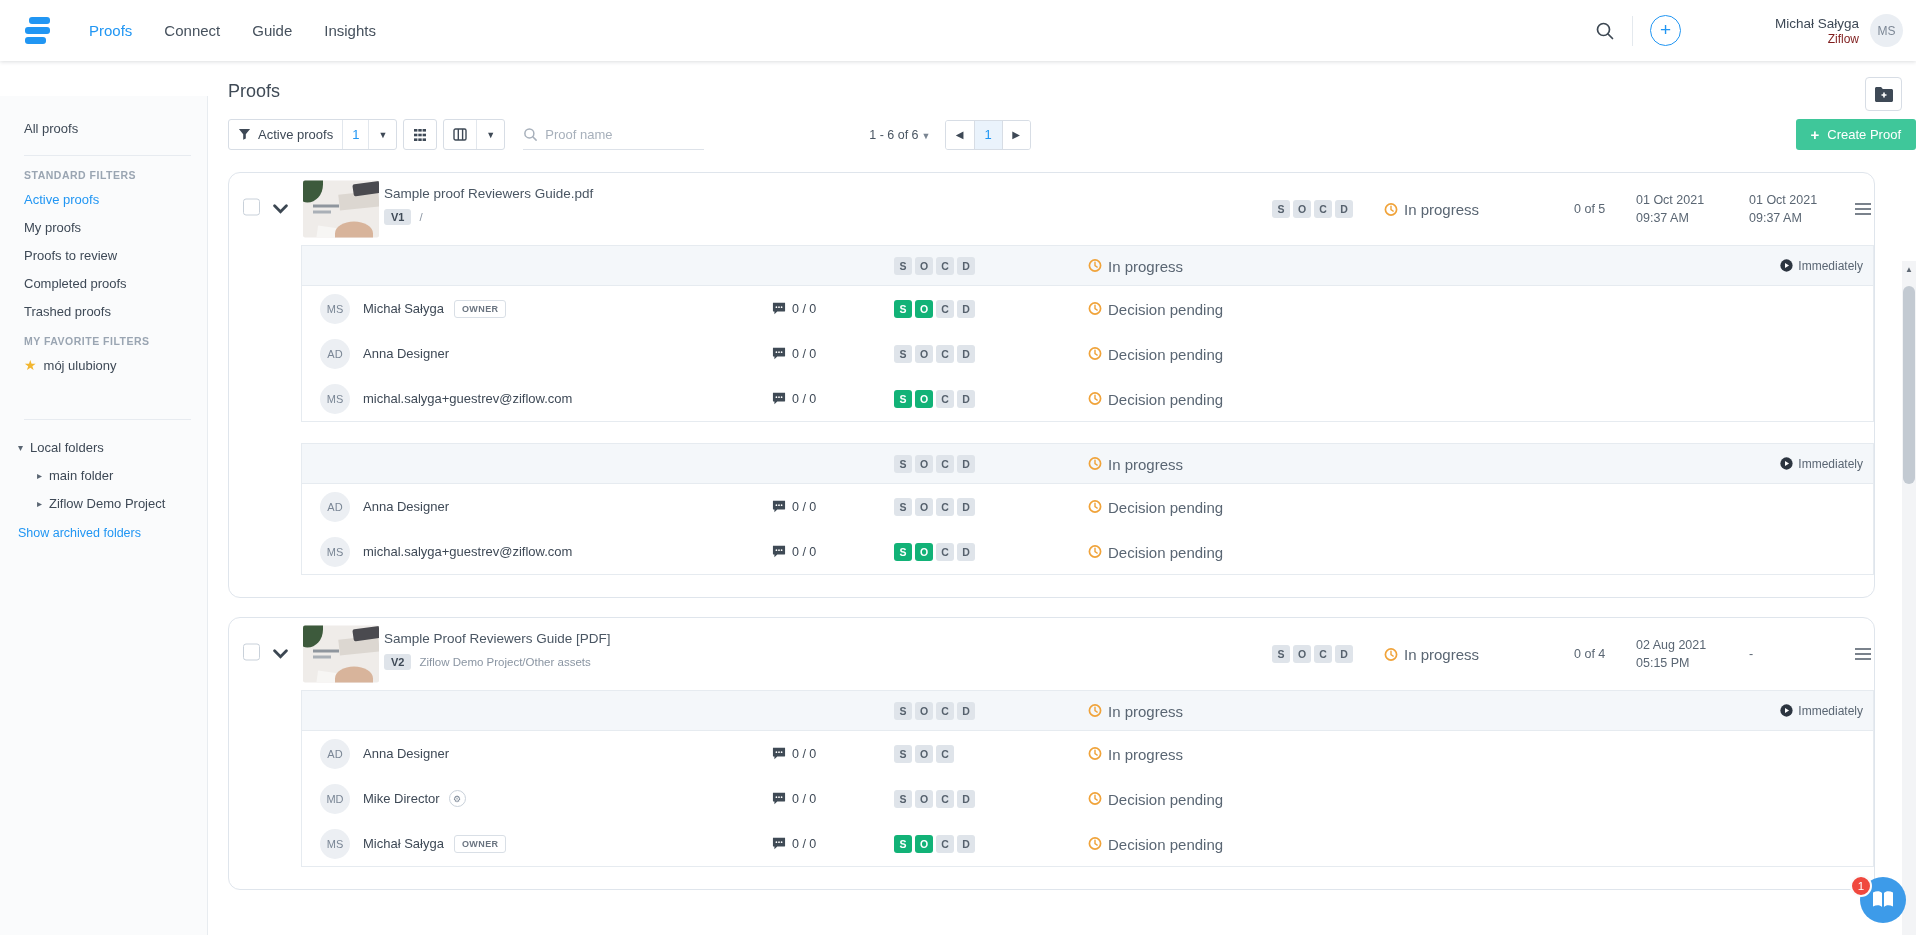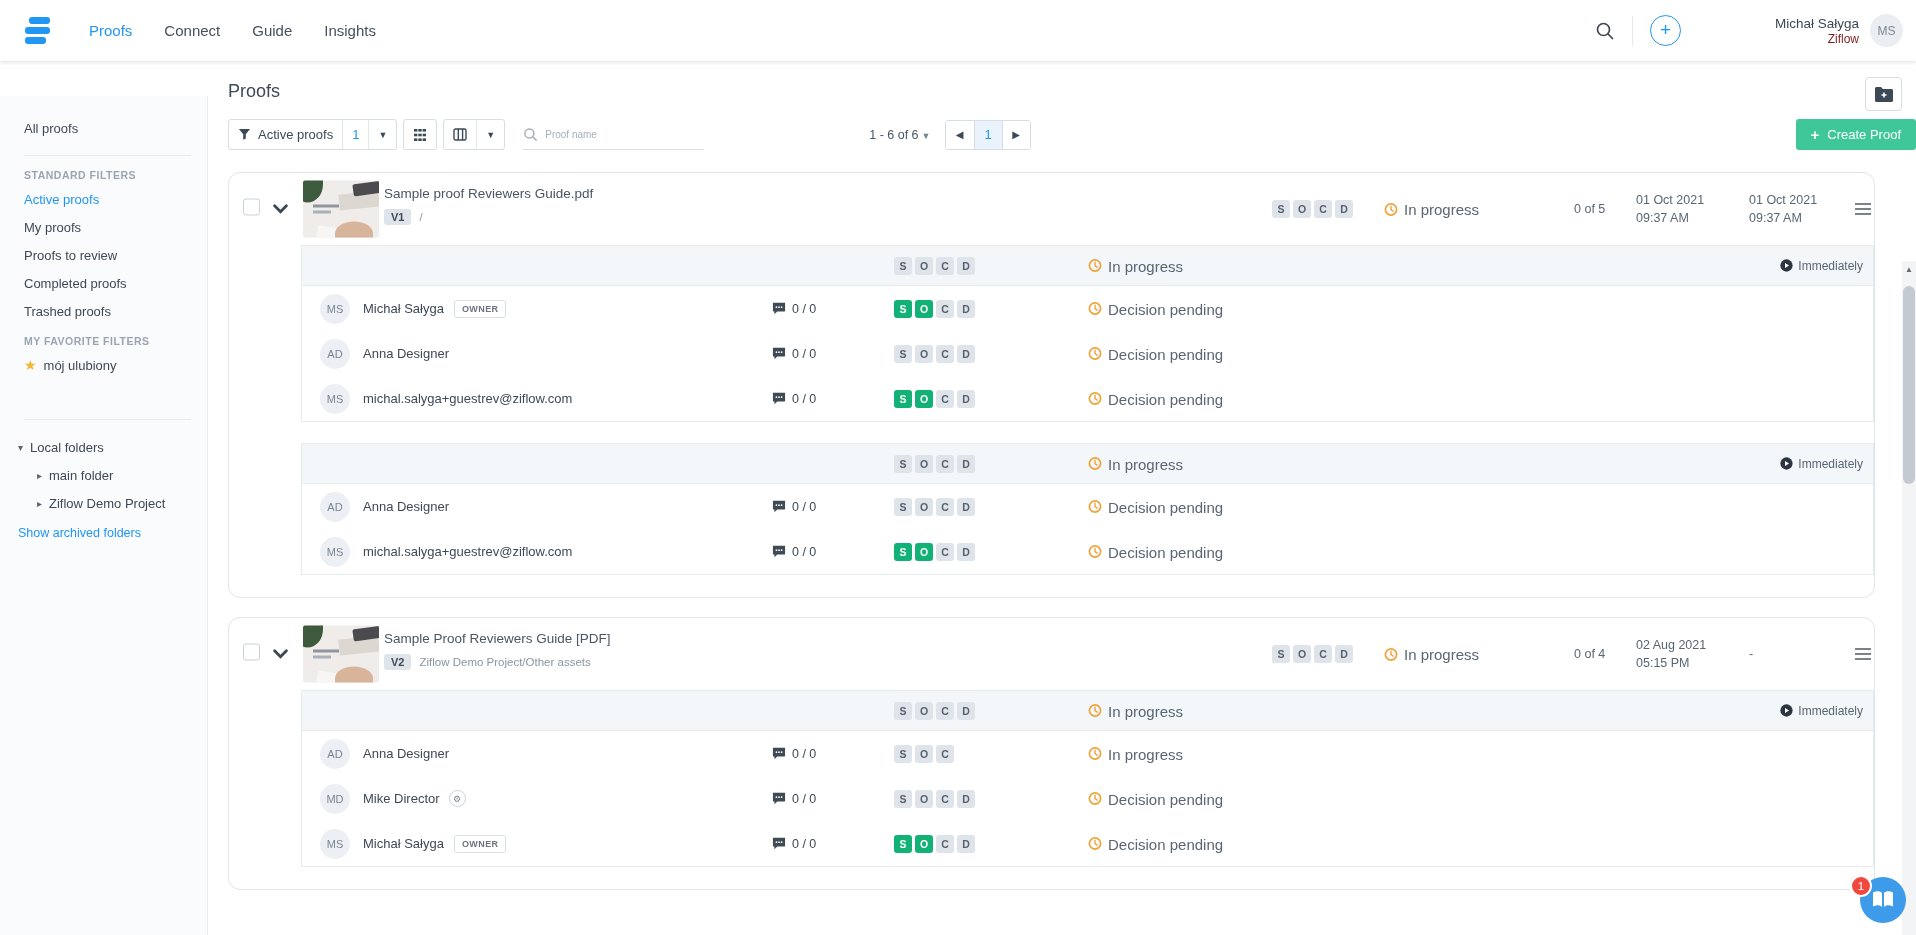--- a/index.html
+++ b/index.html
@@ -55,21 +55,21 @@
   .toolbar { margin-top:17px; display:flex; align-items:center; height:31px; position:relative; width:1688px; }
   .tb-group { display:flex; align-items:stretch; height:31px; border:1px solid #d7dde5; border-radius:3px;
               background:#fff; overflow:hidden; }
   .tb-seg { display:flex; align-items:center; padding:0 9px; font-size:13px; color:#3e4956; cursor:pointer; }
   .tb-seg + .tb-seg { border-left:1px solid #e2e7ed; }
   .tb-count { color:#2196f3; }
   .tb-caret { font-size:9px; color:#3e4956; }
   .mlg { margin-left:6px; }
   .srch { display:flex; align-items:center; margin-left:18px; border-bottom:1px solid #dde2e9;
           height:31px; width:181px; }
-  .srch input { border:none; outline:none; background:transparent; font-size:10px; margin-left:7px;
+  .srch input { border:none; outline:none; background:transparent; font-size:13px; margin-left:7px;
                 width:150px; color:#3e4956; font-family:"Liberation Sans",sans-serif; }
   .srch input::placeholder { color:#a7b0bb; }
   .pag { display:flex; align-items:center; margin-left:165px; }
   .pag-label { font-size:12.5px; color:#4a5663; cursor:pointer; }
   .pag-label .tb-caret { margin-left:3px; color:#7a8592; }
   .pag-btns { display:flex; margin-left:14px; border:1px solid #d7dde5; border-radius:3px; overflow:hidden; height:30px; }
   .pag-btn { width:28px; display:flex; align-items:center; justify-content:center; font-size:10px;
              color:#3e4956; background:#fff; cursor:pointer; }
   .pag-btn + .pag-btn { border-left:1px solid #d7dde5; }
   .pag-btn.cur { background:#eaf3fc; color:#2196f3; font-size:13px; }

